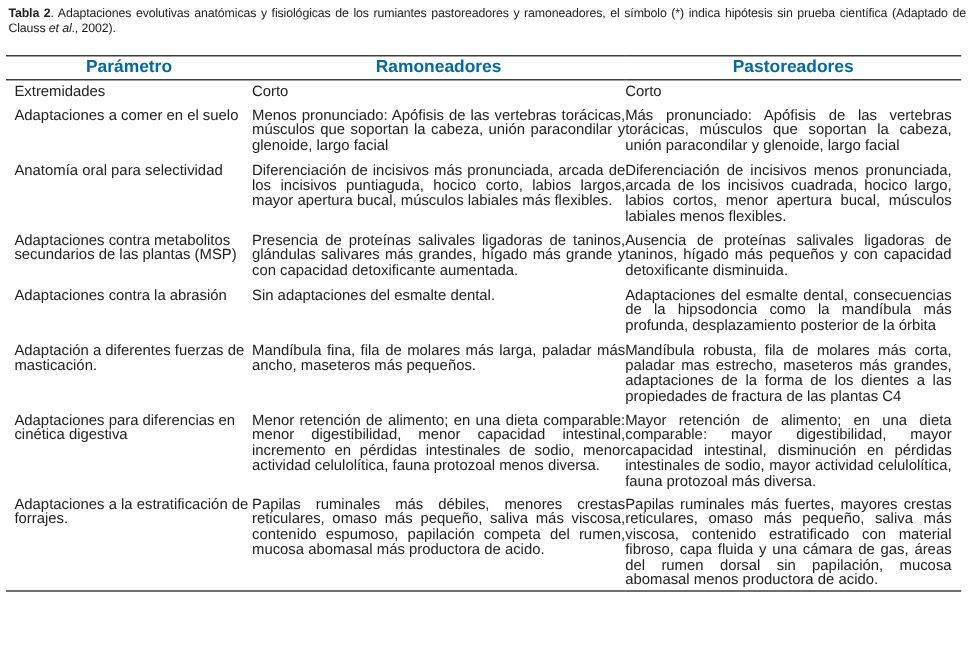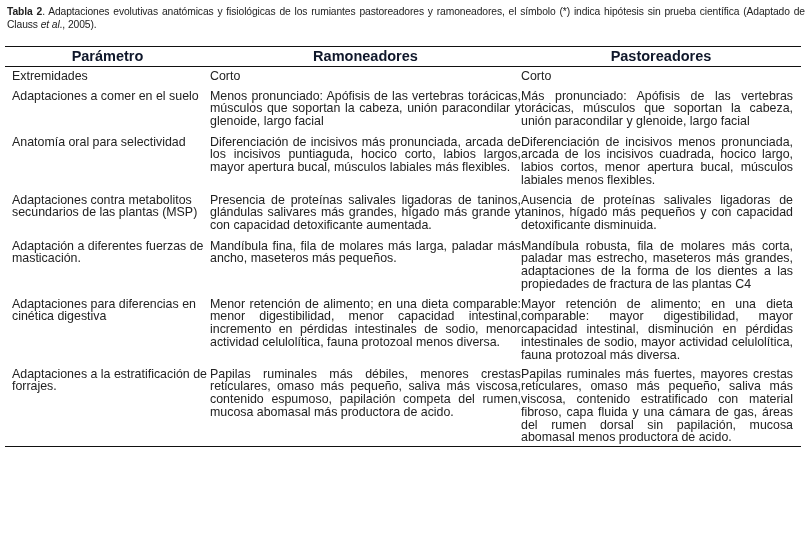--- a/index.html
+++ b/index.html
@@ -43,42 +43,42 @@
       border-top: 1.5px solid #111;
       border-bottom: 1.5px solid #111;
     }
     .tbl th {
       font-weight: bold;
       font-size: 14.5px;
       height: 19px;
       padding: 0;
       text-align: center;
       vertical-align: middle;
-      color: #0f172a;
+      color: #0369a1;
     }
     .tbl tbody tr.last {
       border-bottom: 1.5px solid #111;
     }
     .tbl td {
       vertical-align: top;
       padding: 3px 4px 2px 7px;
       color: #222;
       margin-left: 16px;
     }
     .tbl td.c0 { padding-left: 7px; padding-right: 2px; }
     .tbl td.c1 { text-align: justify; padding-left: 0px; padding-right: 0; }
     .tbl td.c2 { text-align: justify; padding-left: 0px; padding-right: 8px; }
     col.k0 { width: 205px; }
     col.k1 { width: 311px; }
     col.k2 { width: 280px; }
   </style>
 </head>
 <body>
 
-<div class="caption"><span class="lbl">Tabla 2</span><span>. Adaptaciones evolutivas anatómicas y fisiológicas de los rumiantes pastoreadores y ramoneadores, el símbolo (*) indica hipótesis sin prueba científica (Adaptado de Clauss </span><span class="it">et al</span><span>., 2005).</span></div>
+<div class="caption"><span class="lbl">Tabla 2</span><span>. Adaptaciones evolutivas anatómicas y fisiológicas de los rumiantes pastoreadores y ramoneadores, el símbolo (*) indica hipótesis sin prueba científica (Adaptado de Clauss </span><span class="it">et al</span><span>., 2002).</span></div>
 
 <table class="tbl">
   <colgroup>
     <col class="k0">
       <col class="k1">
       <col class="k2">
   </colgroup>
   <thead>
     <tr>
       <th>Parámetro</th>
@@ -100,20 +100,25 @@
     <tr style="height:58px">
       <td class="c0">Anatomía oral para selectividad</td>
       <td class="c1">Diferenciación de incisivos más pronunciada, arcada de los incisivos puntiaguda, hocico corto, labios largos, mayor apertura bucal, músculos labiales más flexibles.</td>
       <td class="c2">Diferenciación de incisivos menos pronunciada, arcada de los incisivos cuadrada, hocico largo, labios cortos, menor apertura bucal, músculos labiales menos flexibles.</td>
     </tr>
     <tr style="height:46px">
       <td class="c0">Adaptaciones contra metabolitos secundarios de las plantas (MSP)</td>
       <td class="c1">Presencia de proteínas salivales ligadoras de taninos, glándulas salivares más grandes, hígado más grande y con capacidad detoxificante aumentada.</td>
       <td class="c2">Ausencia de proteínas salivales ligadoras de taninos, hígado más pequeños y con capacidad detoxificante disminuida.</td>
     </tr>
+    <tr style="height:46px">
+      <td class="c0">Adaptaciones contra la abrasión</td>
+      <td class="c1">Sin adaptaciones del esmalte dental.</td>
+      <td class="c2">Adaptaciones del esmalte dental, consecuencias de la hipsodoncia como la mandíbula más profunda, desplazamiento posterior de la órbita</td>
+    </tr>
     <tr style="height:58px">
       <td class="c0">Adaptación a diferentes fuerzas de masticación.</td>
       <td class="c1">Mandíbula fina, fila de molares más larga, paladar más ancho, maseteros más pequeños.</td>
       <td class="c2">Mandíbula robusta, fila de molares más corta, paladar mas estrecho, maseteros más grandes, adaptaciones de la forma de los dientes a las propiedades de fractura de las plantas C4</td>
     </tr>
     <tr style="height:70px">
       <td class="c0">Adaptaciones para diferencias en cinética digestiva</td>
       <td class="c1">Menor retención de alimento; en una dieta comparable: menor digestibilidad, menor capacidad intestinal, incremento en pérdidas intestinales de sodio, menor actividad celulolítica, fauna protozoal menos diversa.</td>
       <td class="c2">Mayor retención de alimento; en una dieta comparable: mayor digestibilidad, mayor capacidad intestinal, disminución en pérdidas intestinales de sodio, mayor actividad celulolítica, fauna protozoal más diversa.</td>
     </tr>

